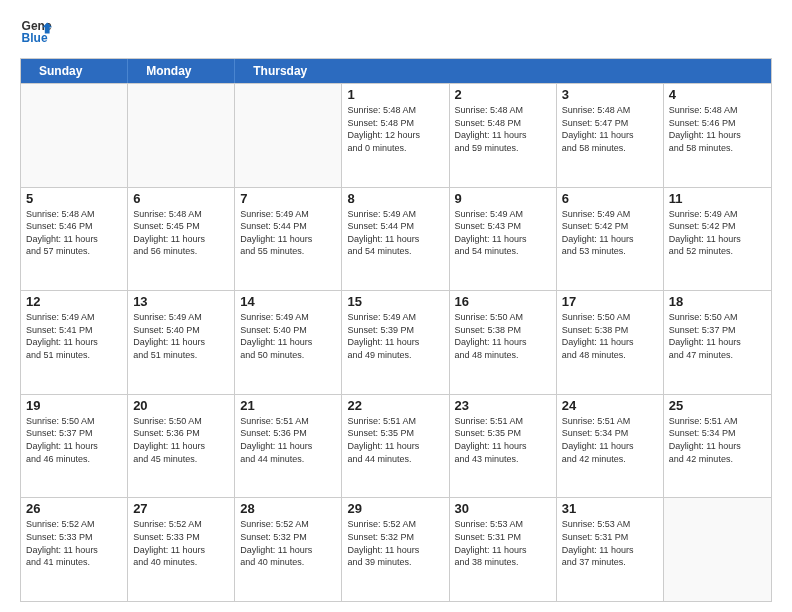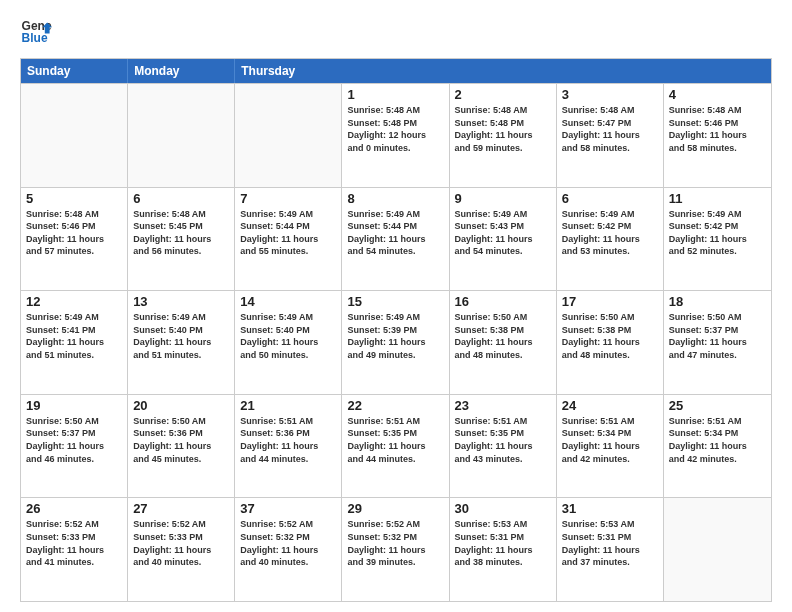--- a/index.html
+++ b/index.html
@@ -56,20 +56,21 @@
       grid-template-columns: repeat(7, 1fr);
       background: #2c6bbf;
     }
     .cal-header-cell {
       color: #fff;
       font-size: 12px;
       font-weight: bold;
       padding: 5px 6px;
       text-align: left;
       border-right: 1px solid #4a85d0;
+      margin-left: 12px;
     }
     .cal-header-cell:last-child { border-right: none; }
     .cal-body {
       display: flex;
       flex-direction: column;
       flex: 1;
     }
     .cal-row {
       display: grid;
       grid-template-columns: repeat(7, 1fr);
@@ -91,21 +92,20 @@
     .day-num {
       font-size: 13px;
       font-weight: bold;
       color: #222;
       margin-bottom: 2px;
     }
     .cell-text {
       font-size: 9px;
       line-height: 1.4;
       color: #333;
-      font-weight: bold;
     }
   </style>
 </head>
 <body>
 
 <div class="page">
   <div class="header">
     <div class="logo">
       <svg class="logo-icon" viewBox="0 0 40 40">
         <text x="2" y="18" font-size="15" font-weight="bold" fill="#333" font-family="Arial">General</text>
@@ -321,21 +321,21 @@
 and 41 minutes.</div>
           </div>
           <div class="cal-cell">
             <div class="day-num">27</div>
             <div class="cell-text" style="white-space: pre-line;">Sunrise: 5:52 AM
 Sunset: 5:33 PM
 Daylight: 11 hours
 and 40 minutes.</div>
           </div>
           <div class="cal-cell">
-            <div class="day-num">37</div>
+            <div class="day-num">28</div>
             <div class="cell-text" style="white-space: pre-line;">Sunrise: 5:52 AM
 Sunset: 5:32 PM
 Daylight: 11 hours
 and 40 minutes.</div>
           </div>
           <div class="cal-cell">
             <div class="day-num">29</div>
             <div class="cell-text" style="white-space: pre-line;">Sunrise: 5:52 AM
 Sunset: 5:32 PM
 Daylight: 11 hours

